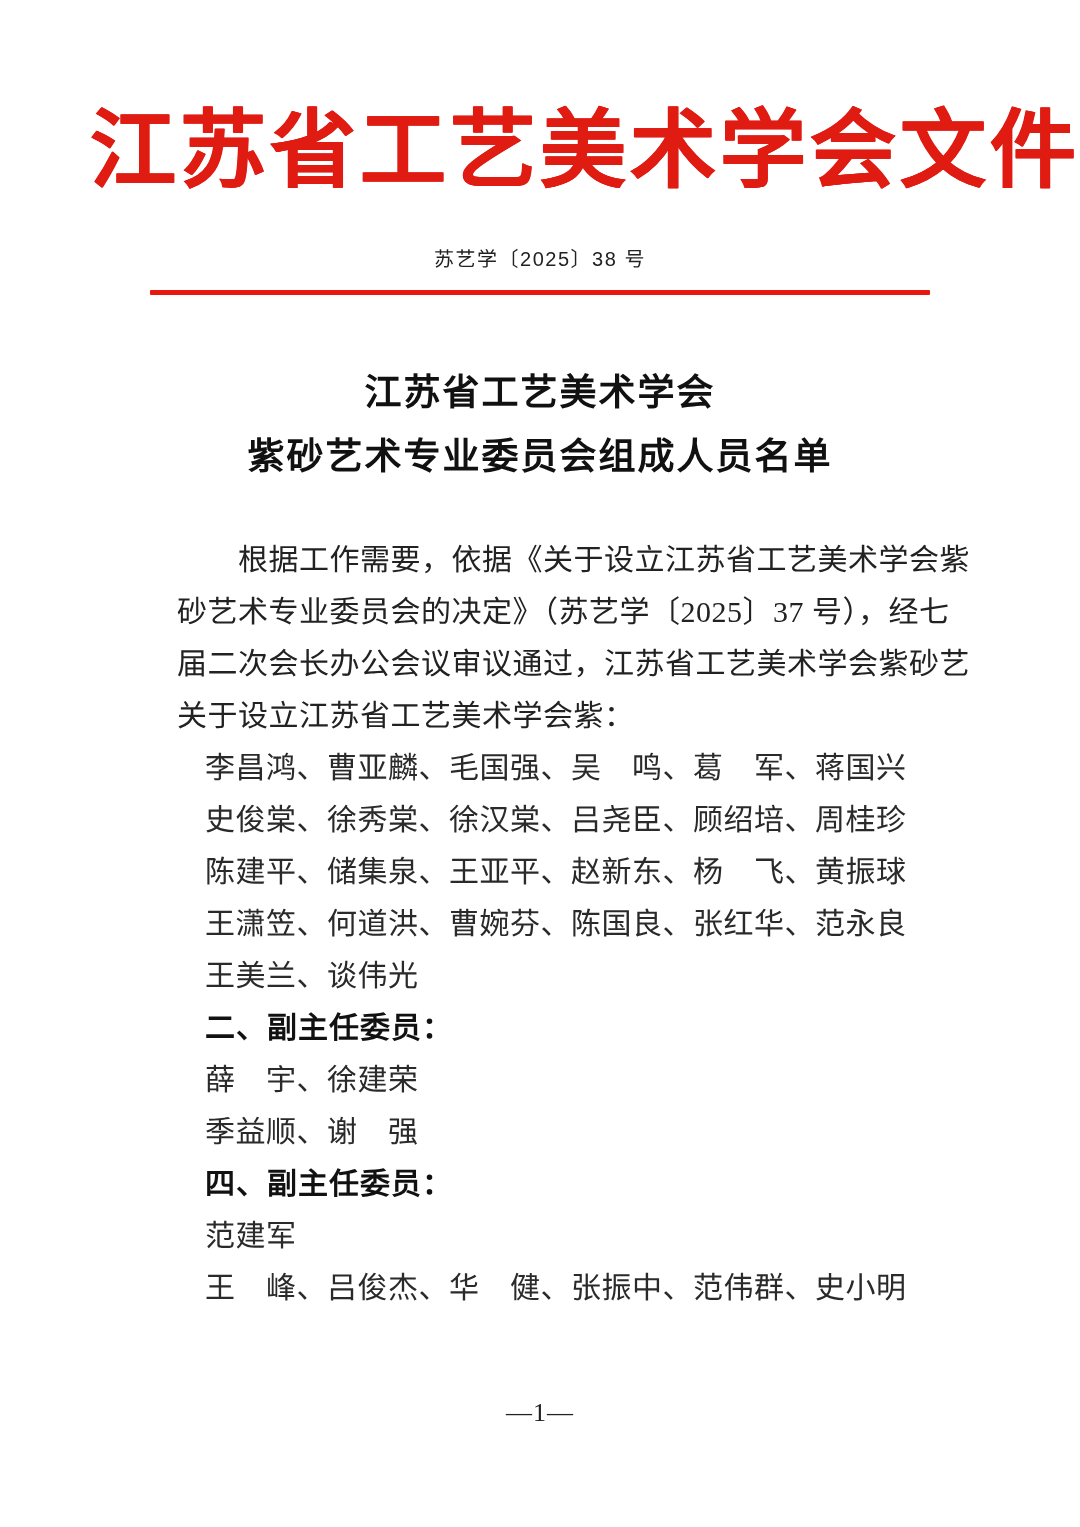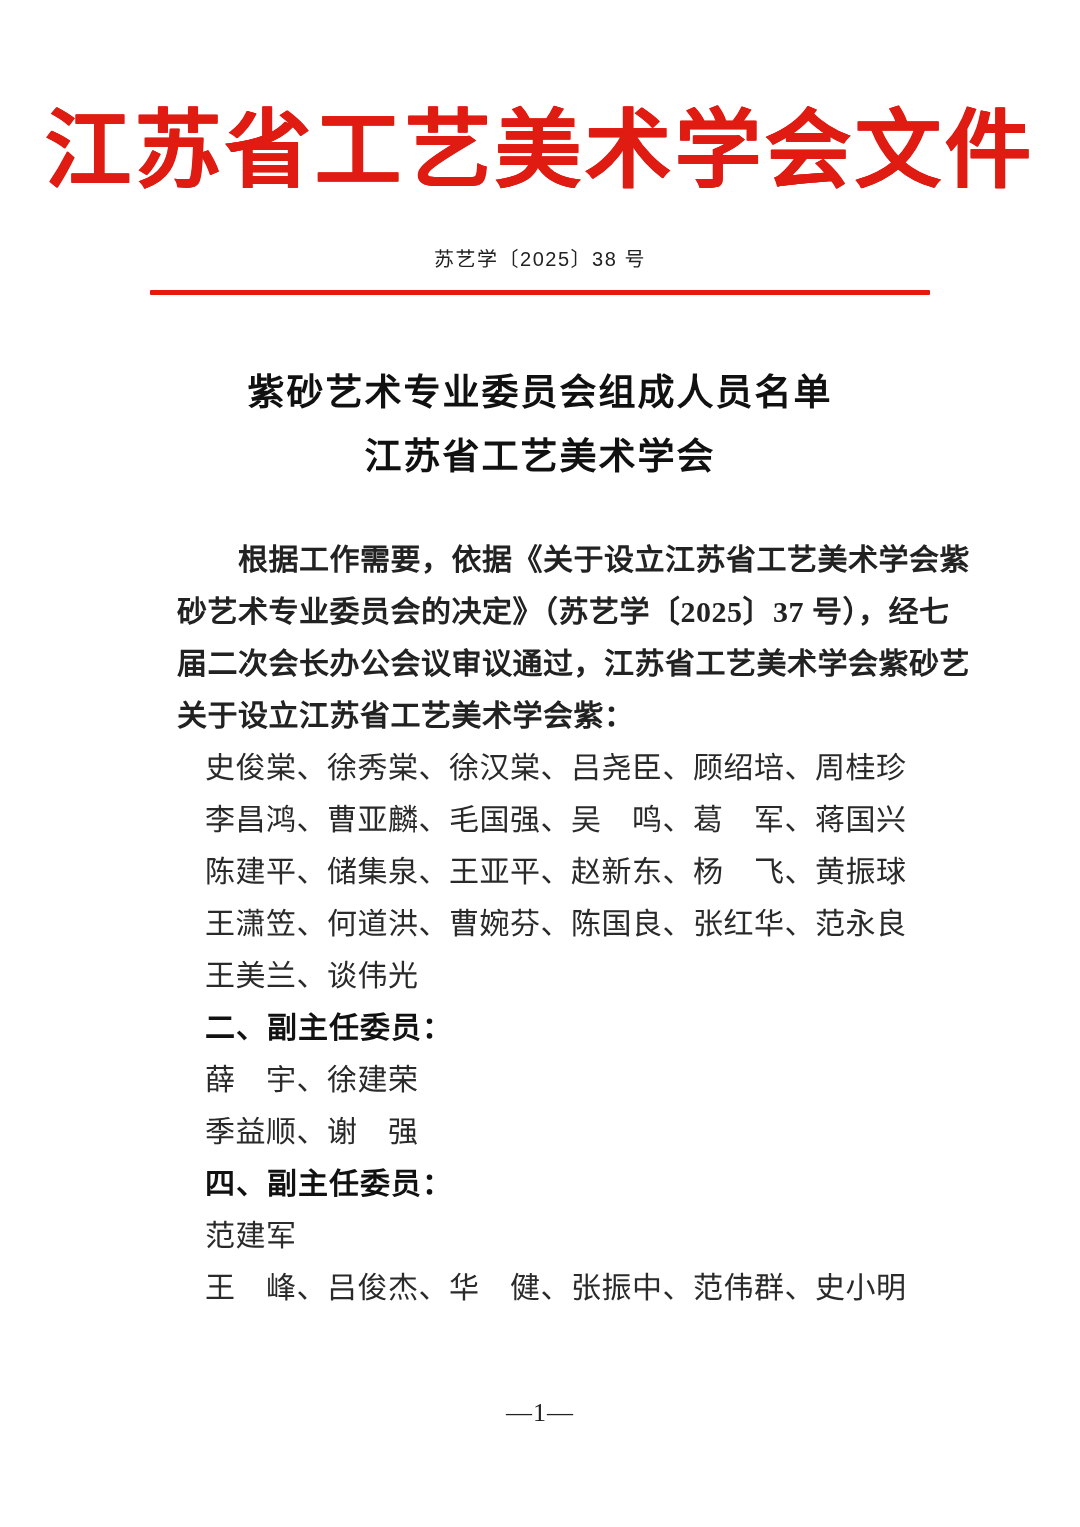--- a/index.html
+++ b/index.html
@@ -32,20 +32,21 @@
   }
   .letterhead-title {
     font-family: "Liberation Serif", "DejaVu Serif", serif;
     font-weight: 700;
     font-size: 86px;
     line-height: 1.1;
     letter-spacing: 4px;
     color: #e01b12;
     white-space: nowrap;
     text-shadow: 0.5px 0 0 #e01b12, -0.5px 0 0 #e01b12;
+    text-align: right;
   }
 
   .doc-number {
     margin-top: 44px;
     text-align: center;
     font-family: "Liberation Sans", "DejaVu Sans", sans-serif;
     font-size: 20px;
     letter-spacing: 1.5px;
     color: #222222;
   }
@@ -81,21 +82,20 @@
 
   .body-para {
     margin-top: 44px;
     font-family: "Liberation Serif", "DejaVu Serif", serif;
     font-size: 30px;
     line-height: 52px;
     letter-spacing: 0.5px;
     color: #222222;
     text-align: justify;
     text-justify: inter-character;
-    font-weight: bold;
   }
   .body-para .pline { display: block; white-space: pre; }
   .body-para .pline.indent { text-indent: 0; }
 
   .section {
     margin: 0;
   }
   .section-heading {
     font-family: "Liberation Sans", "DejaVu Sans", sans-serif;
     font-weight: 700;
@@ -136,36 +136,36 @@
 
   <div class="letterhead">
     <div class="letterhead-title">江苏省工艺美术学会文件</div>
 
     <div class="doc-number">苏艺学〔2025〕38 号</div>
 
     <div class="red-rule"></div>
   </div>
 
   <div class="doc-title">
+    <span class="line">江苏省工艺美术学会</span>
     <span class="line">紫砂艺术专业委员会组成人员名单</span>
-    <span class="line">江苏省工艺美术学会</span>
   </div>
 
   <div class="content">
 
     <div class="body-para">
       <span class="pline indent">　　根据工作需要，依据《关于设立江苏省工艺美术学会紫</span>
       <span class="pline">砂艺术专业委员会的决定》（苏艺学〔2025〕37 号），经七</span>
       <span class="pline">届二次会长办公会议审议通过，江苏省工艺美术学会紫砂艺</span>
       <span class="pline">关于设立江苏省工艺美术学会紫：</span>
     </div>
 
     <div class="section">
+      <div class="name-line">李昌鸿、曹亚麟、毛国强、吴　鸣、葛　军、蒋国兴</div>
       <div class="name-line">史俊棠、徐秀棠、徐汉棠、吕尧臣、顾绍培、周桂珍</div>
-      <div class="name-line">李昌鸿、曹亚麟、毛国强、吴　鸣、葛　军、蒋国兴</div>
       <div class="name-line">陈建平、储集泉、王亚平、赵新东、杨　飞、黄振球</div>
       <div class="name-line">王潇笠、何道洪、曹婉芬、陈国良、张红华、范永良</div>
       <div class="name-line">王美兰、谈伟光</div>
     </div>
 
     <div class="section">
       <div class="section-heading">二、副主任委员：</div>
       <div class="name-line">薛　宇、徐建荣</div>
     </div>
 

